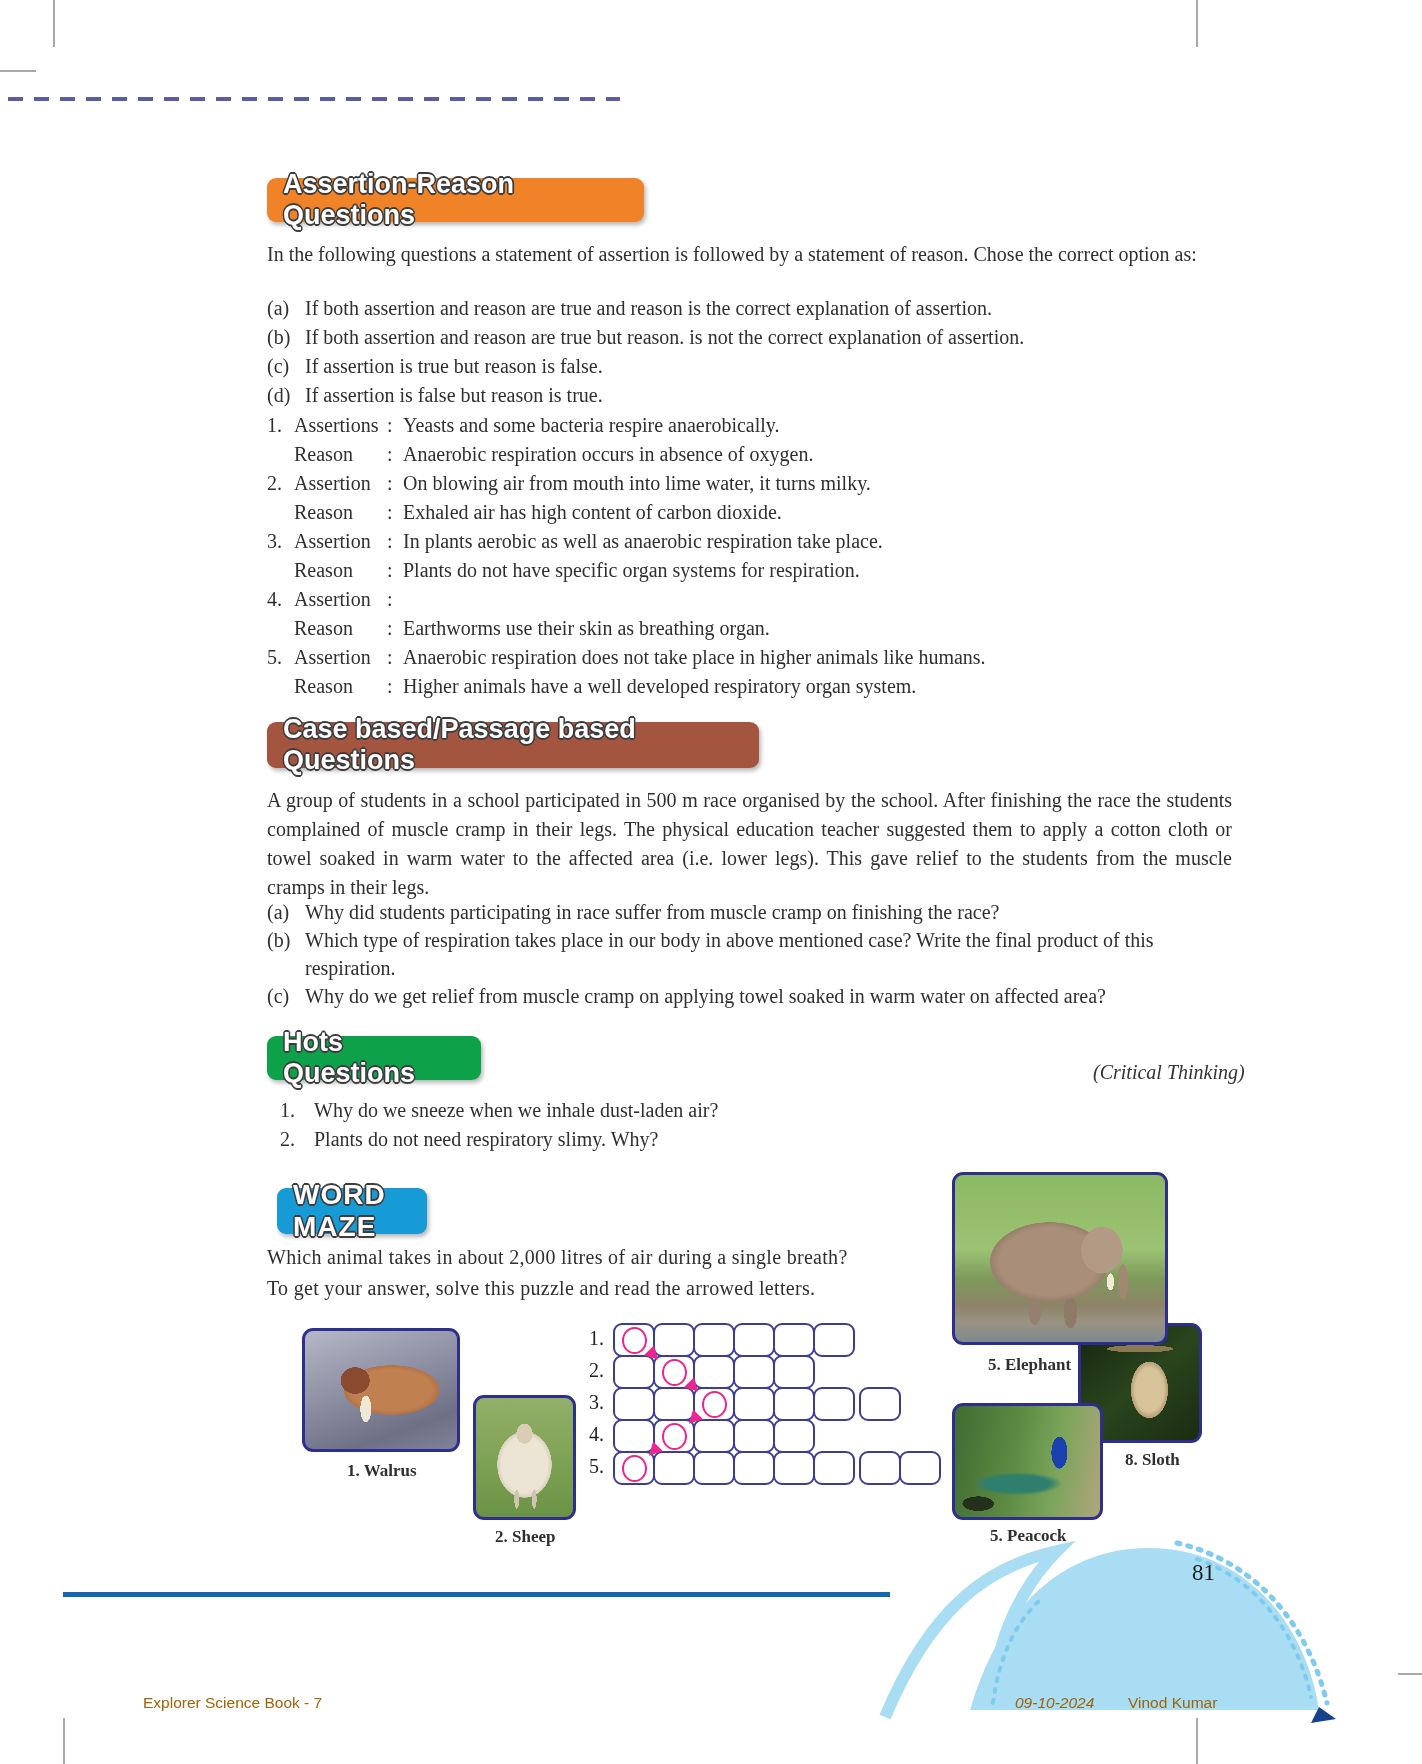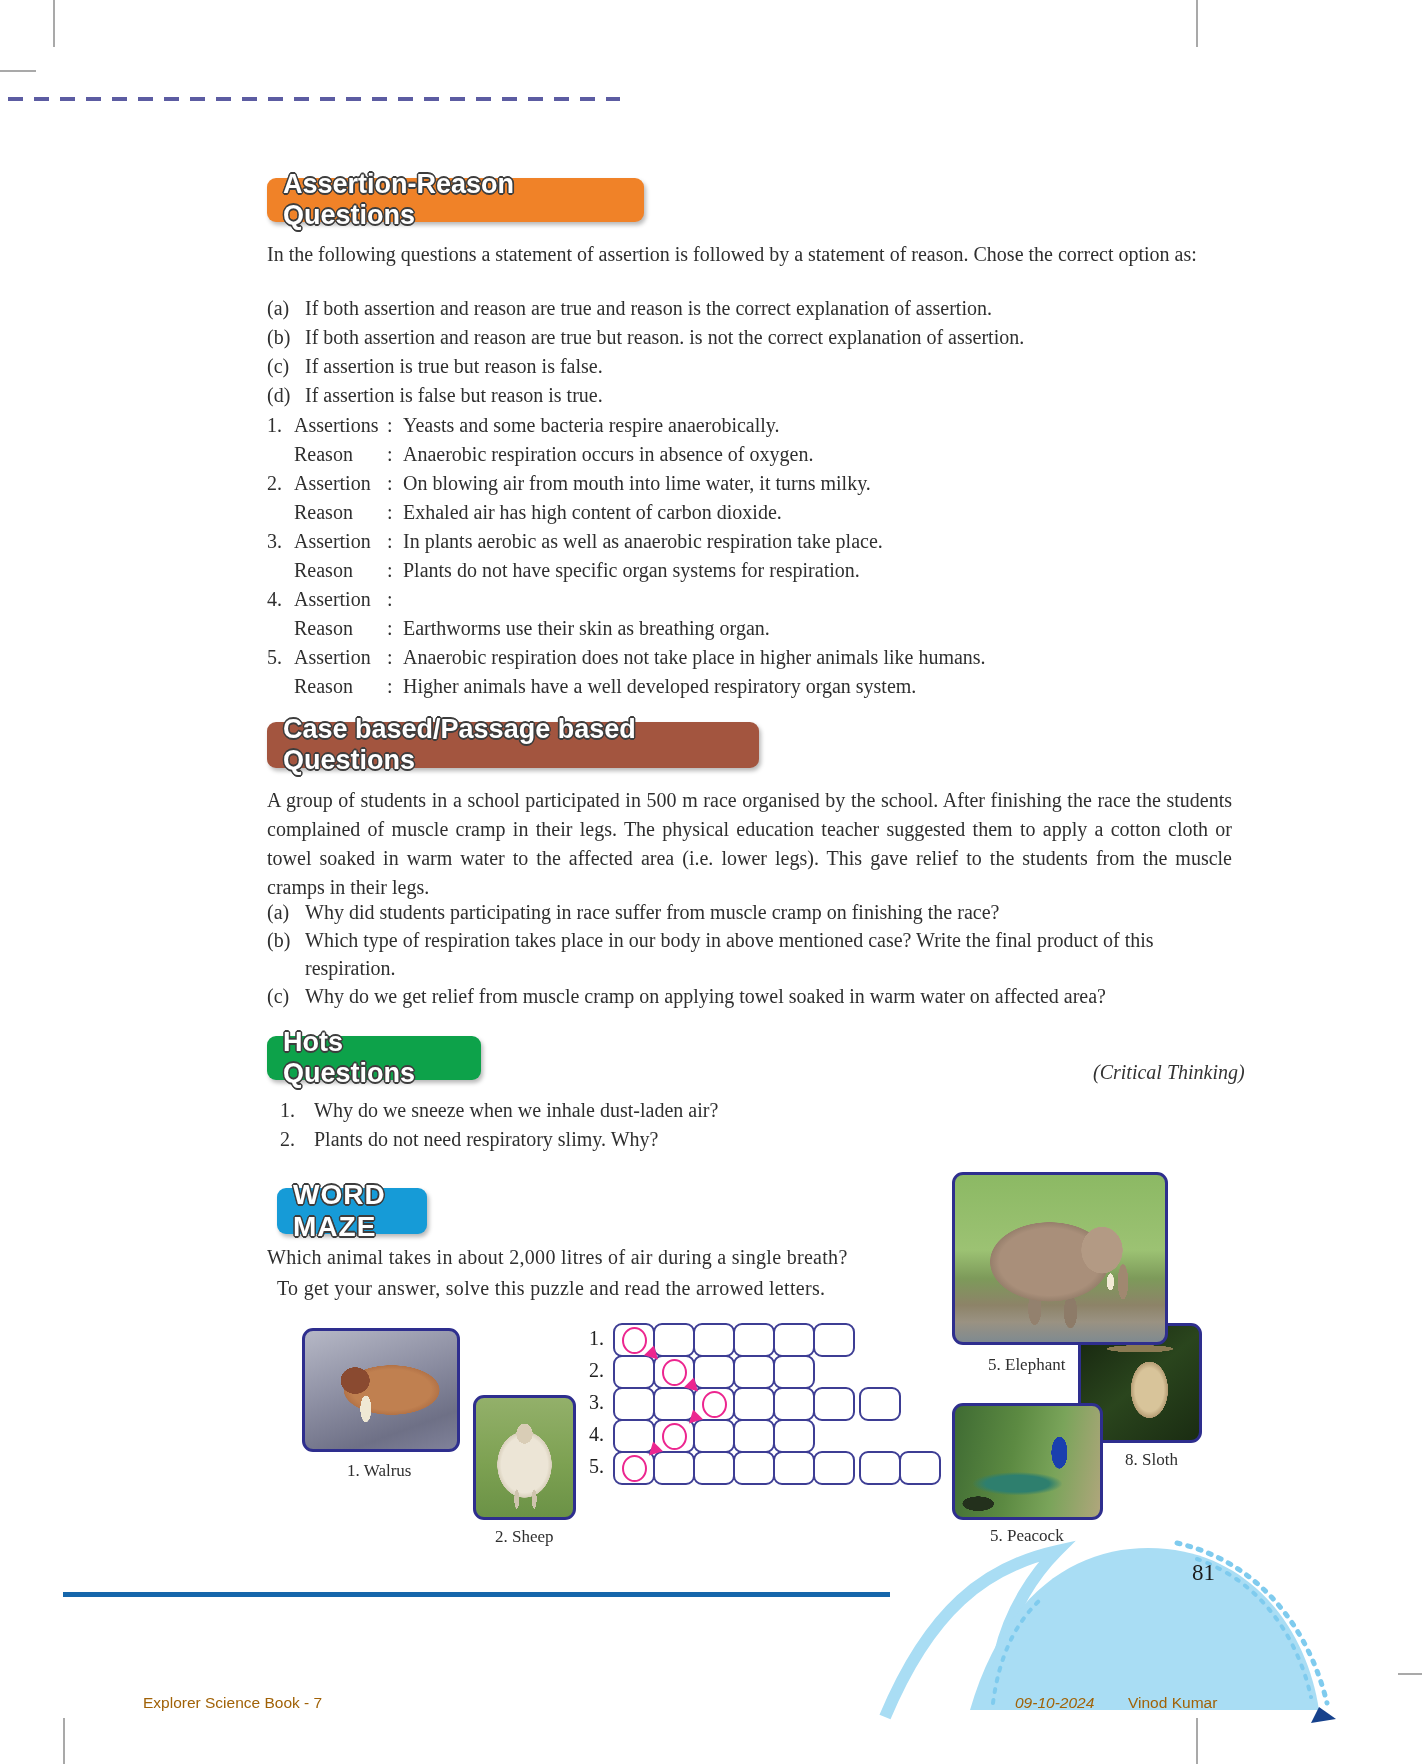--- a/index.html
+++ b/index.html
@@ -39,21 +39,21 @@
   .maze-cell{position:absolute;width:42px;height:34px;border:2px solid #3d3d94;border-radius:9px;
     box-sizing:border-box;background:#ffffff;}
   .maze-circle{position:absolute;width:25px;height:27px;border:2.5px solid #ec268f;border-radius:50%;
     box-sizing:border-box;}
   .maze-arrow{position:absolute;width:0;height:0;border-left:13px solid #ec268f;
     border-top:7px solid transparent;border-bottom:7px solid transparent;}
   .dr{transform:rotate(45deg);}
   .dl{transform:rotate(135deg);}
   
   .photo{position:absolute;border:3px solid #2e2e8e;border-radius:11px;box-sizing:border-box;}
-  .photo-label{position:absolute;font-size:17px;color:#2f2f2f;white-space:nowrap;}
+  .photo-label{position:absolute;font-size:17px;color:#2f2f2f;white-space:nowrap;font-weight:bold;}
   #photo-walrus{left:302px;top:1328px;width:158px;height:124px;
     background:
      radial-gradient(ellipse 9px 22px at 40% 66%,#efe8d4 0 60%,rgba(0,0,0,0) 61%),
      radial-gradient(ellipse 24px 22px at 33% 42%,#8a4a30 0 60%,rgba(0,0,0,0) 61%),
      radial-gradient(ellipse 58px 30px at 57% 50%,#c08050 0 68%,#b37347 82%,rgba(0,0,0,0) 83%),
      linear-gradient(160deg,#b6b8c6 0%,#8c8ea2 45%,#6e7086 78%,#80829a 100%);}
   #photo-sheep{left:473px;top:1395px;width:103px;height:125px;
     background:
      radial-gradient(ellipse 4px 16px at 42% 85%,#cfc4ae 0 60%,rgba(0,0,0,0) 61%),
      radial-gradient(ellipse 4px 16px at 60% 85%,#cfc4ae 0 60%,rgba(0,0,0,0) 61%),
@@ -209,21 +209,21 @@
         <span class="qtext">Why do we sneeze when we inhale dust-laden air?</span>
       </div>
       <div class="qline">
         <span class="qnum">2.</span>
         <span class="qtext">Plants do not need respiratory slimy. Why?</span>
       </div>
     </div>
 
   <div id="hdr-maze" class="hdr">WORD MAZE</div>
   <div class="para" style="left:267px;top:1243px;width:800px;letter-spacing:0.3px;">Which animal takes in about 2,000 litres of air during a single breath?</div>
-  <div class="para" style="left:267px;top:1274px;width:800px;letter-spacing:0.3px;margin-left:10px;">To get your answer, solve this puzzle and read the arrowed letters.</div>
+  <div class="para" style="left:267px;top:1274px;width:800px;letter-spacing:0.3px;">To get your answer, solve this puzzle and read the arrowed letters.</div>
 
   <div id="maze-nums">
       <span class="maze-num" style="top: 2px;">1.</span>
       <span class="maze-num" style="top: 34px;">2.</span>
       <span class="maze-num" style="top: 66px;">3.</span>
       <span class="maze-num" style="top: 98px;">4.</span>
       <span class="maze-num" style="top: 130px;">5.</span>
     </div>
   <div id="maze-grid">
       <div class="maze-cell" style="left: 0px; top: 0px;"></div>

